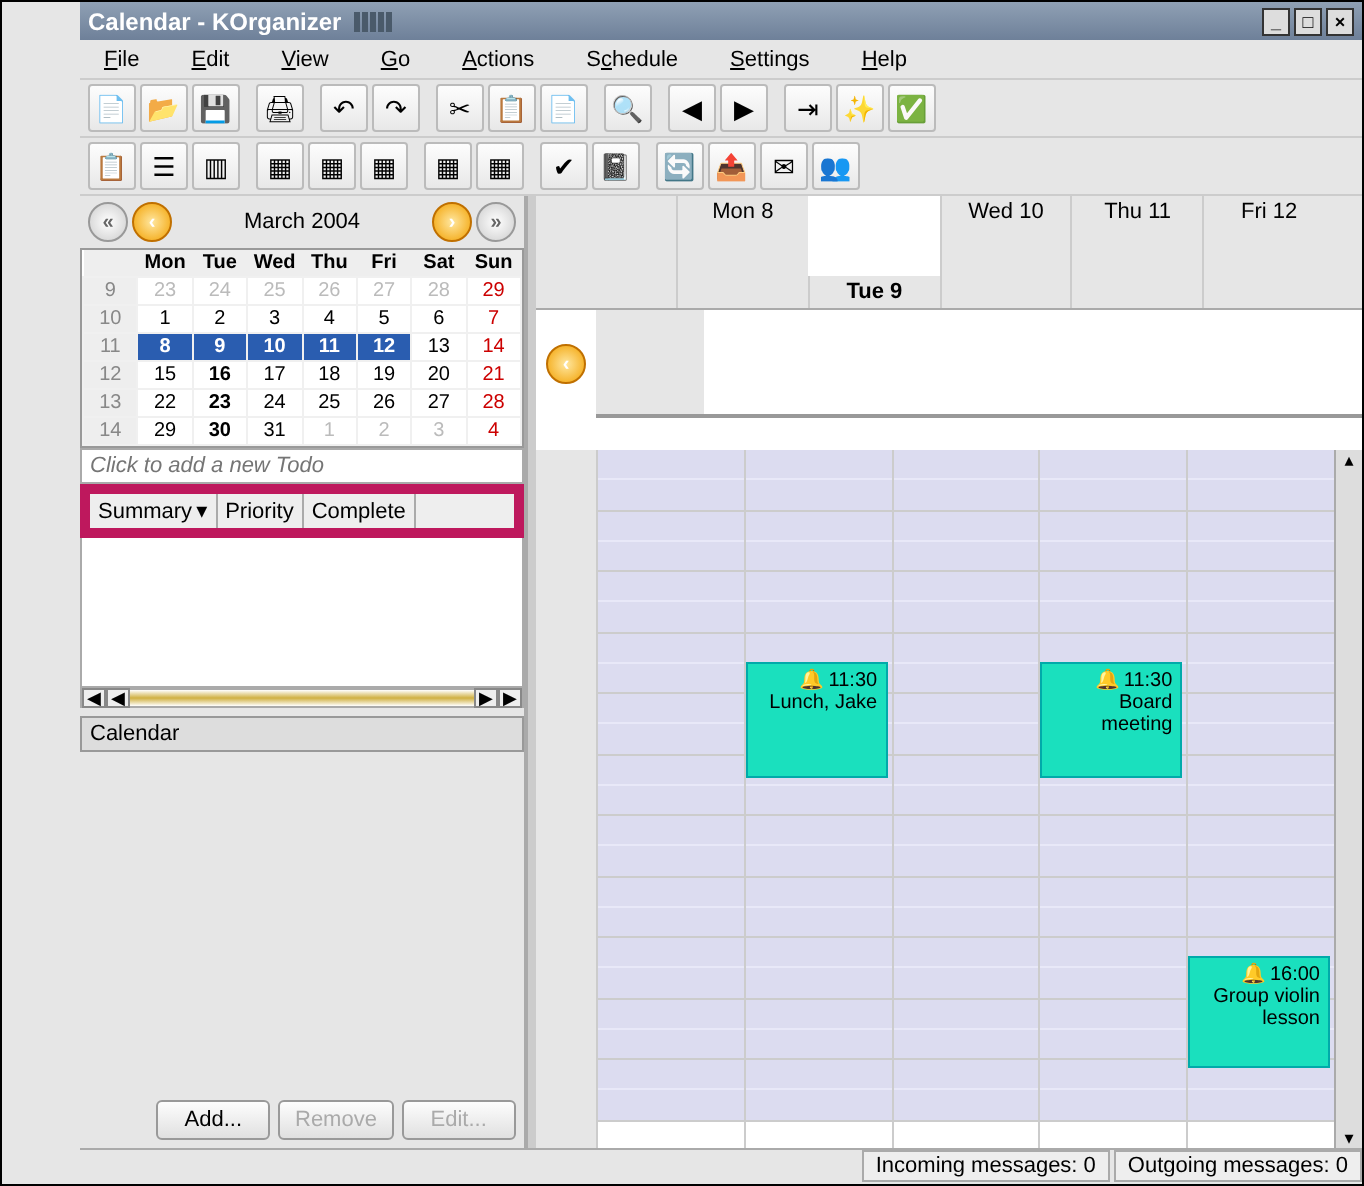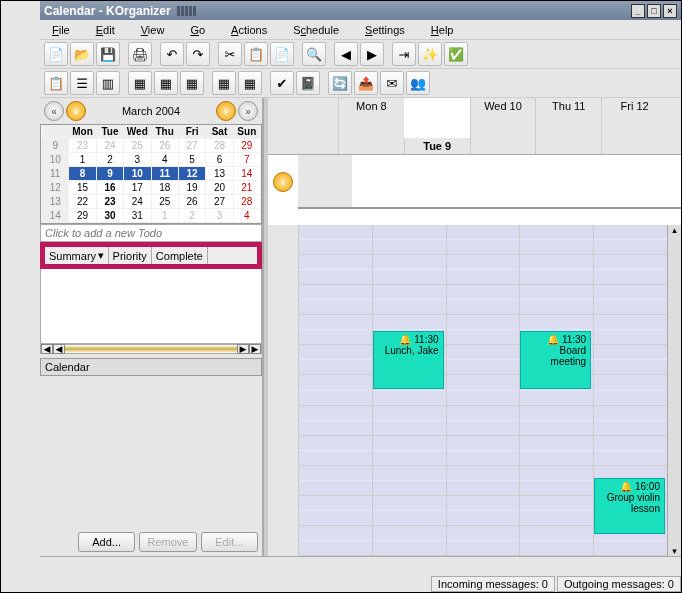--- a/index.html
+++ b/index.html
@@ -81,21 +81,21 @@
 .gridwrap .leftnavcol { width:30px; background:#e6e6e6;}
 .gridwrap .timecol { width:40px; border-right:2px solid #999; display:flex; flex-direction:column;}
 .gridwrap .timecol .hr { height:30.5px; text-align:right; padding-right:3px; font-size:10px; background:#e6e6e6;}
 .gridwrap .days { flex:1; display:flex; position:relative;}
 .gridwrap .daycol { flex:1; border-left:1px solid #ccc; position:relative; background:#fff; display:flex; flex-direction:column;text-align:right;}
 .gridwrap .daycol .slot{ height:30.5px; border-bottom:1px solid #ccc; display:flex; flex-direction:column;}
 .gridwrap .daycol .slot .half{ flex:1; background:#dcdcf0;}
 .gridwrap .daycol .slot .half.h2{ border-top:1px solid #e8e8f8;}
 .gridwrap .scrollbar { width:14px; background:#ddd; border-left:1px solid #aaa; display:flex; flex-direction:column; justify-content:space-between; font-size:9px; text-align:center;}
 
-.status { height:36px; border-top:1px solid #aaa; display:flex; justify-content:flex-end; align-items:flex-end; font-size:11px; background:#e6e6e6;}
+.status { height:18px; border-top:1px solid #aaa; display:flex; justify-content:flex-end; align-items:flex-start; font-size:11px; background:#e6e6e6;}
 .status .cell { border:1px solid #aaa; padding:1px 6px; margin-left:2px; background:#eee;}
 
 </style>
 </head>
 <body>
 
 <div class="window">
   <div class="titlebar">
     <span>Calendar - KOrganizer</span>
     <div class="tabgrip">

